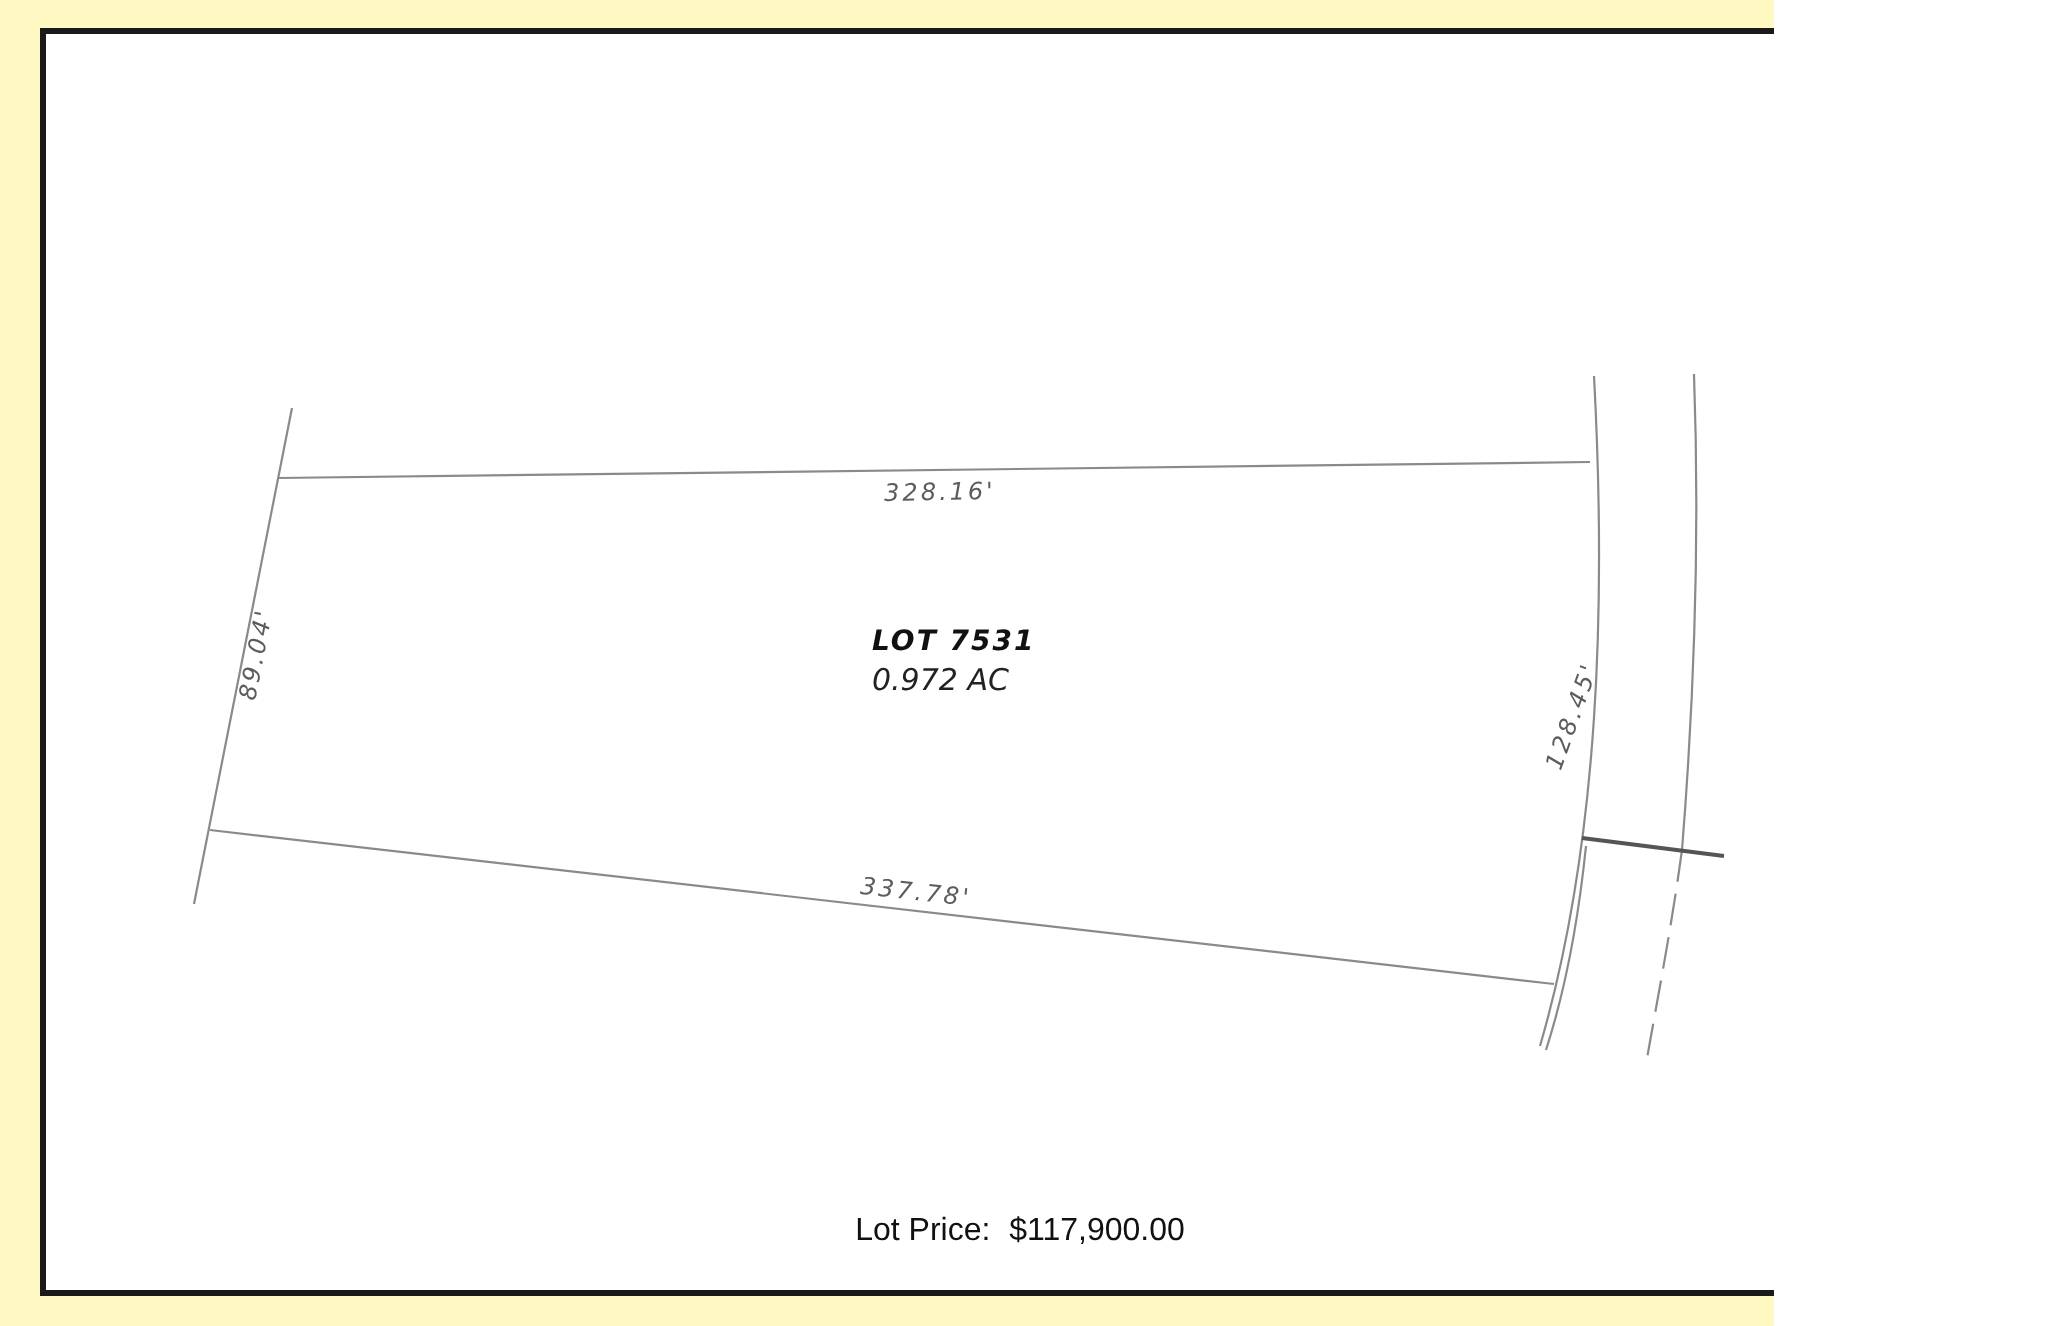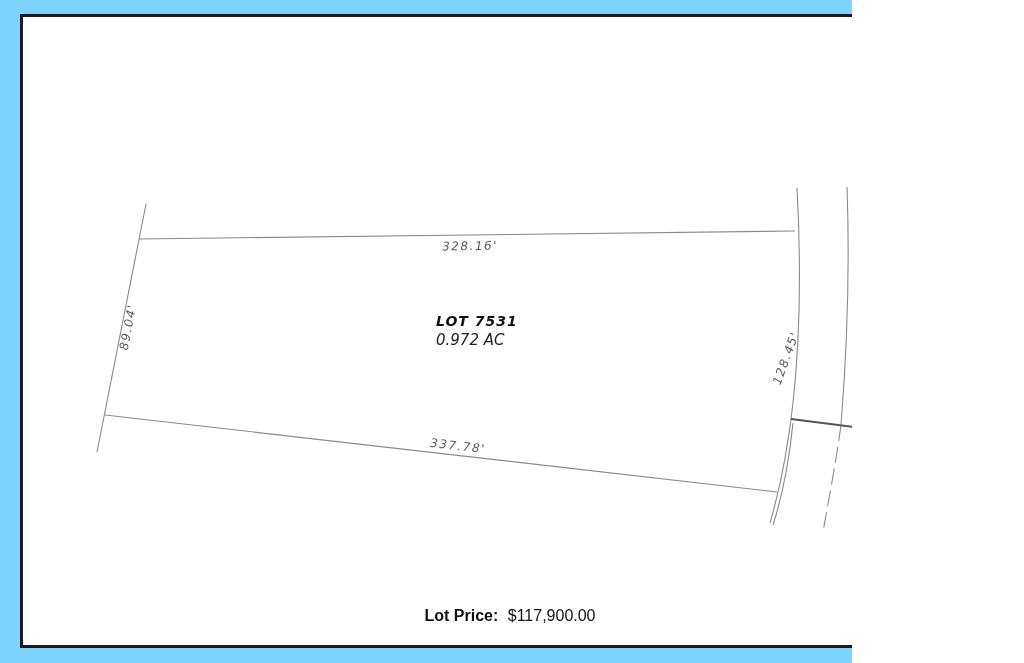--- a/index.html
+++ b/index.html
@@ -5,22 +5,23 @@
   html, body {
     margin: 0;
     padding: 0;
     background: #ffffff;
     font-family: "Liberation Sans", sans-serif;
   }
   #canvas {
     position: relative;
     width: 852px;
     height: 663px;
-    background: #7dd3fc;
+    background: #fef9c3;
     overflow: hidden;
+    padding-left: 35px;
   }
   #frame {
     position: absolute;
     left: 20px;
     top: 14px;
     width: 984px;
     height: 634px;
     box-sizing: border-box;
     border: 3px solid #1a1a1a;
     background: #ffffff;
@@ -70,21 +71,21 @@
   }
   .footer-price {
     position: absolute;
     left: 510px;
     top: 616px;
     transform: translate(-50%,-50%);
     white-space: nowrap;
     font-size: 16px;
     color: #111111;
   }
-  .footer-price .lbl { font-weight: bold; margin-top: 20px; }
+  .footer-price .lbl { font-weight: normal; margin-top: 20px; }
   .footer-price .val { font-weight: normal; margin-left: 5px; margin-top: 32px; }
 </style>
 </head>
 <body>
 
 <div id="canvas">
 
   <div id="frame"></div>
 
   <svg id="linework" viewBox="0 0 1024 663" xmlns="http://www.w3.org/2000/svg" fill="none" stroke="#8a8a8a" stroke-width="1.1">

